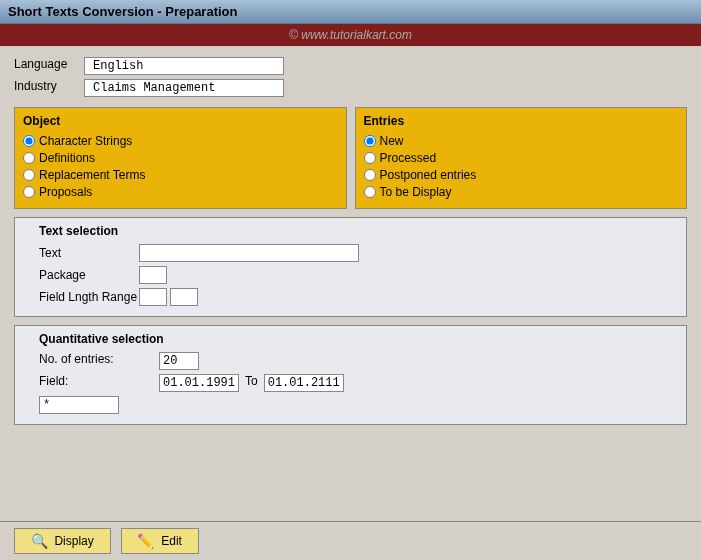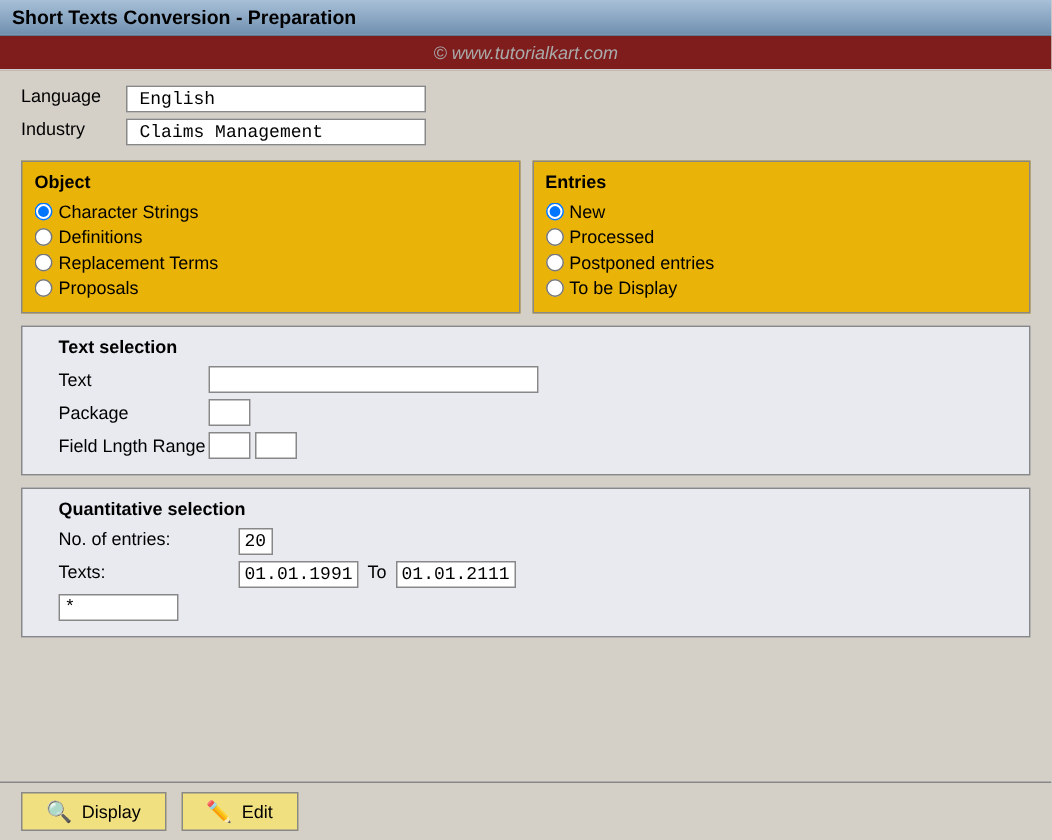--- a/index.html
+++ b/index.html
@@ -124,21 +124,21 @@
     }
     .quant-input {
       background: #fff;
       border: 1px solid #888;
       height: 18px;
       padding: 1px 3px;
       font-size: 12px;
       font-family: 'Courier New', monospace;
     }
     .quant-input-sm {
-      width: 23px;
+      width: 40px;
     }
     .quant-input-md {
       width: 80px;
     }
     .to-label {
       margin: 0 6px;
     }
     .bottom-bar {
       position: absolute;
       bottom: 0;
@@ -252,21 +252,21 @@
       </div>
     </div>
 
     <div class="section-box">
       <div class="section-title">Quantitative selection</div>
       <div class="quant-row">
         <div class="quant-label">No. of entries:</div>
         <input type="text" class="quant-input quant-input-sm" value="20" style="">
       </div>
       <div class="quant-row">
-        <div class="quant-label">Texts:</div>
+        <div class="quant-label">Field:</div>
         <input type="text" class="quant-input quant-input-md" value="01.01.1991" style="">
         <span class="to-label">To</span>
         <input type="text" class="quant-input quant-input-md" value="01.01.2111" style="">
       </div>
       <div class="quant-row">
         <input type="text" class="quant-input quant-input-md" value="*" style="">
       </div>
     </div>
   </div>
 

